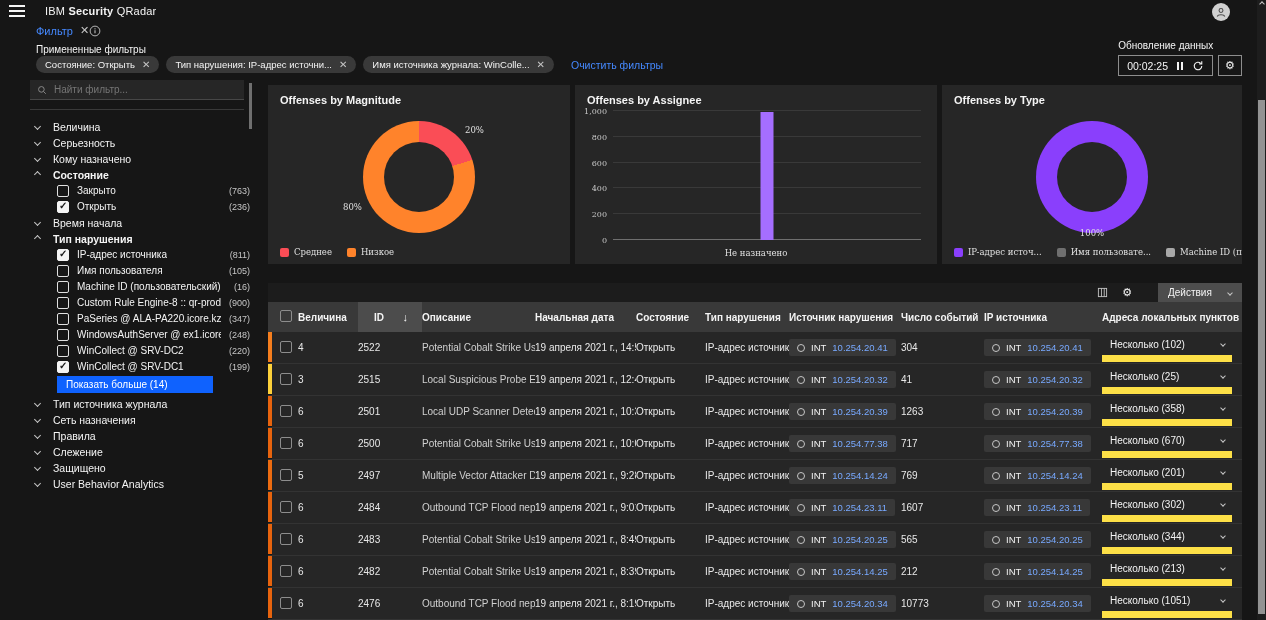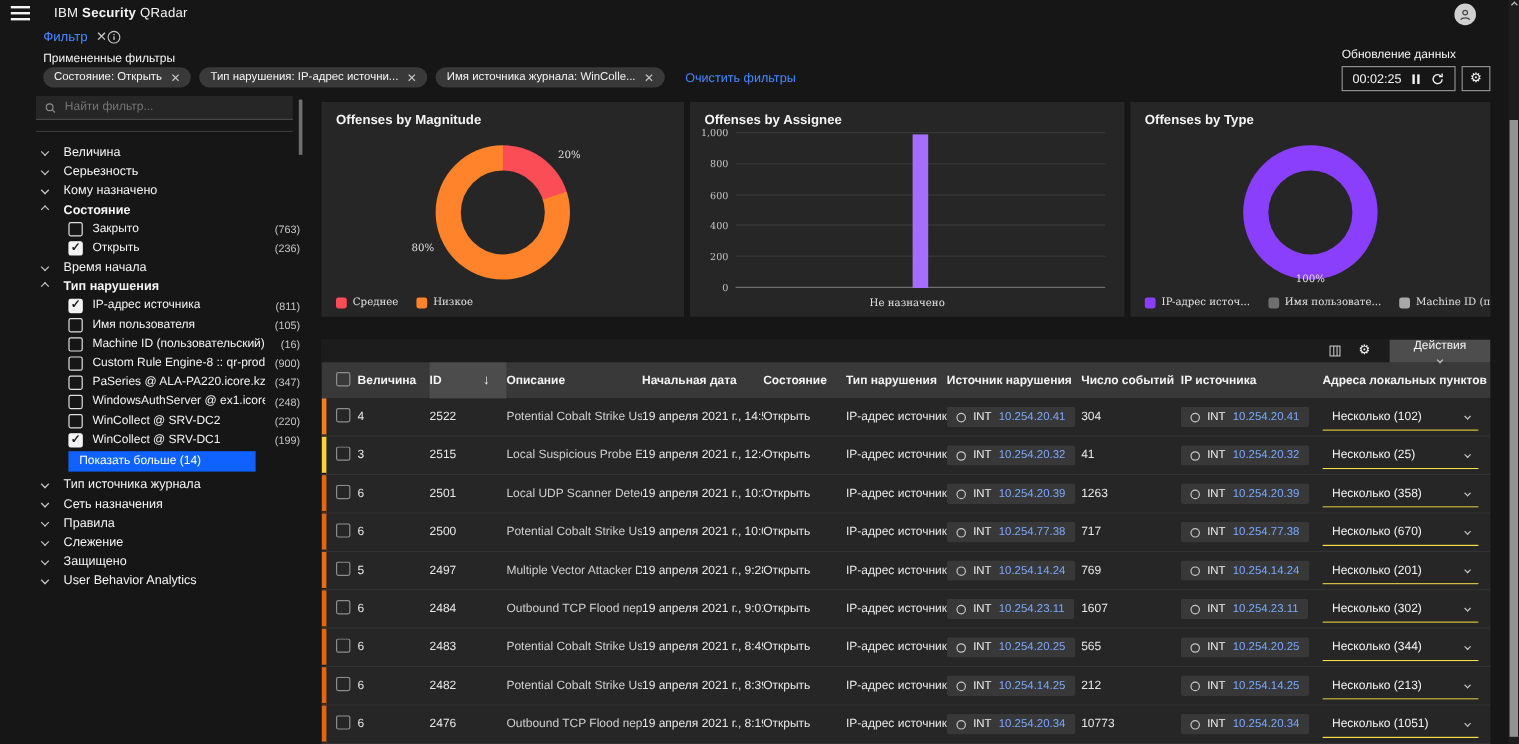--- a/index.html
+++ b/index.html
@@ -83,37 +83,37 @@
   .gridline.axis { background:#6f6f6f; }
   .ytick { position:absolute; right:calc(100% + 6px); transform:translateY(50%); font-family:"DejaVu Serif", serif; font-size:8px; color:#c6c6c6; white-space:nowrap; }
   .vbar { position:absolute; left:50%; transform:translateX(-50%); bottom:0; width:13px; }
   .xlabel { position:absolute; left:0; right:0; bottom:6px; text-align:center; font-family:"DejaVu Serif", serif; font-size:8.5px; color:#e0e0e0; }
 
   
   .table-card { margin-top:19px; width:974px; height:337px; background:#262626; overflow:hidden; }
   .table-toolbar { height:19px; background:#1c1c1c; display:flex; align-items:center; justify-content:flex-end; gap:14px; }
   .tool-icon { display:flex; align-items:center; cursor:pointer; }
   .gear-glyph { font-size:11px; color:#f4f4f4; line-height:1; }
-  .actions-btn { width:84px; height:19px; background:#4d4d4d; display:flex; align-items:center; justify-content:space-between; padding:0 10px; font-size:10px; cursor:pointer; margin-left:2px;flex-direction:column; }
+  .actions-btn { width:84px; height:19px; background:#4d4d4d; display:flex; align-items:center; justify-content:space-between; padding:0 10px; font-size:10px; cursor:pointer; margin-left:12px; }
 
   .tgrid { display:grid; grid-template-columns:4px 26px 60px 64px 113px 101px 69px 84px 112px 83px 118px 140px; align-items:center; }
   .thead { height:30px; background:#393939; font-size:10px; font-weight:700; }
   .hcell { padding-right:6px; white-space:nowrap; overflow:hidden; }
-  .id-col { background:#4c4c4c; height:30px; display:flex; align-items:center; justify-content:space-between; padding:0 14px 0 0; }
+  .id-col { background:#4c4c4c; height:30px; display:flex; align-items:center; justify-content:space-between; padding:0 14px 0 16px; }
   .sort-arrow { font-weight:400; font-size:11px; }
   .trow { height:32px; background:#262626; border-bottom:1px solid #333333; font-size:10px; cursor:pointer; }
   .magbar { height:100%; width:4px; display:block; }
   .trow .magbar { border-bottom:1px solid #161616; }
   .cell { padding-right:6px; white-space:nowrap; overflow:hidden; color:#e8e8e8; }
   .cell.dim { color:#d0d0d0; }
   .ipbadge { display:inline-flex; align-items:center; gap:6px; background:#383838; border-radius:2px; padding:3px 8px; font-size:9.5px; }
   .oicon { display:inline-block; width:8px; height:8px; border:1.4px solid #c6c6c6; border-radius:50%; flex:none; }
   .ipbadge .pfx { color:#f4f4f4; }
   .ipbadge .ip { color:#78a9ff; }
-  .destdd { display:inline-flex; align-items:center; justify-content:space-between; width:130px; border-bottom:1px solid #fde047; padding:5px 7px 5px 8px; font-size:10px; color:#f4f4f4; cursor:pointer; }
+  .destdd { display:inline-flex; align-items:center; justify-content:space-between; width:130px; border-bottom:7px solid #fde047; padding:5px 7px 5px 8px; font-size:10px; color:#f4f4f4; cursor:pointer; }
 
   
   .vscroll { position:absolute; right:0; top:0; width:9px; height:620px; background:#1d1d1d; }
   .vthumb { position:absolute; left:1px; right:1px; top:100px; bottom:6px; background:#939393; }
   .scroll-up { position:absolute; right:2px; top:2px; }
 </style>
 </head>
 <body>
 
 <div class="app">

